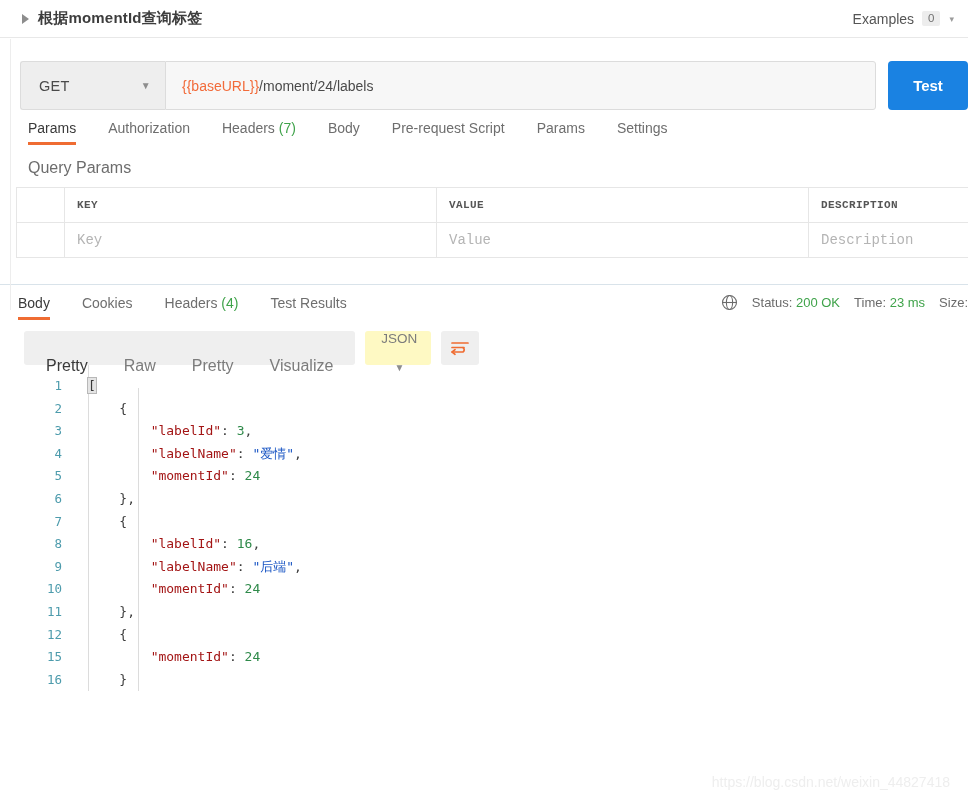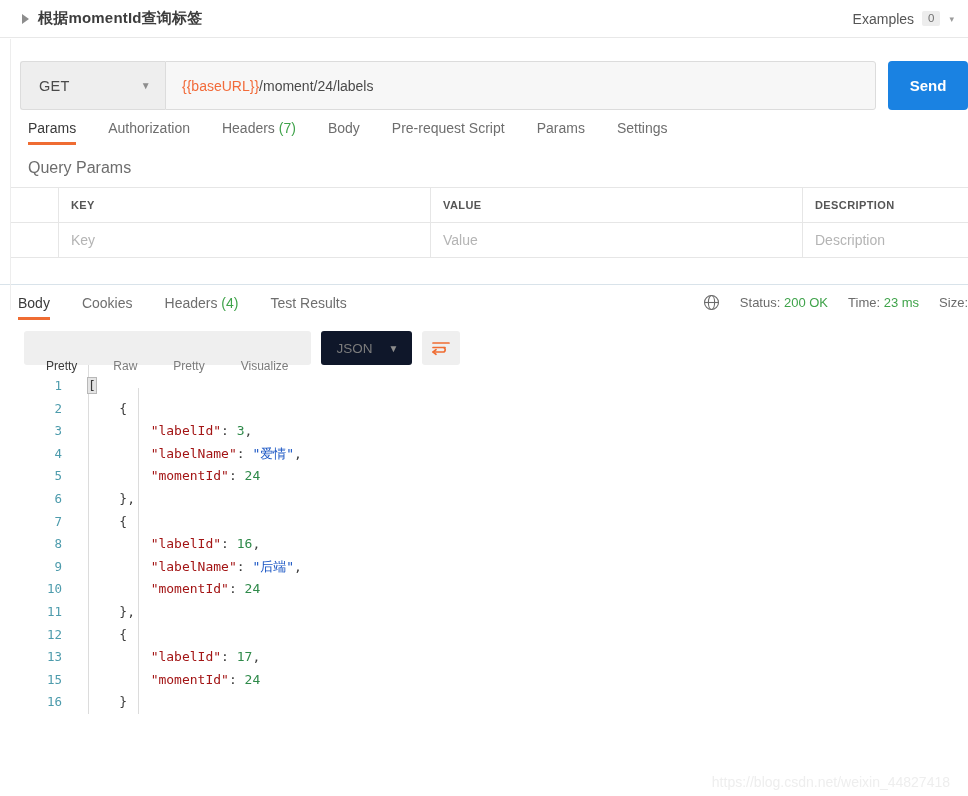--- a/index.html
+++ b/index.html
@@ -168,42 +168,42 @@
     letter-spacing: .4px;
   }
   table.params td {
     font-size: 14px;
     color: #b4b4b4;
   }
   .col-check { width: 48px; }
   .col-key   { width: 372px; }
   .col-value { width: 372px; }
   .col-desc  { width: 186px; }
-  .params-wrap { padding-left: 10px; }
+  .params-wrap { padding-left: 16px; font-family: Liberation Mono, monospace; }
   table.params th:first-child,
   table.params td:first-child { border-left: 1px solid #e6e6e6; }
 
   
   .splitter {
     border-top: 1px solid #d9e3ea;
     margin-top: 26px;
   }
 
   
   .resp-bar {
     display: flex;
     align-items: flex-end;
     height: 35px;
     padding-left: 12px;
   }
   .resp-meta {
     margin-left: auto;
     display: flex;
     align-items: center;
-    gap: 20px;
+    gap: 14px;
     padding-bottom: 9px;
     padding-right: 0;
     font-size: 13px;
     color: #6b6b6b;
     white-space: nowrap;
   }
   .globe-icon { display: flex; align-items: center; color: #6b6b6b; }
   .meta-val { color: #3fa34a; }
   .meta-item { white-space: nowrap; }
 
@@ -216,37 +216,38 @@
   }
   .seg-group {
     background: #efefef;
     border-radius: 3px;
     display: flex;
     align-items: center;
     height: 34px;
     padding: 0 4px;
   }
   .seg {
-    font-size: 12px;
+    font-size: 16px;
     color: #7c7c7c;
     padding: 0 18px;
     line-height: 34px;
     margin-top: 36px;
   }
   .seg.active { color: #3a3a3a; }
   .fmt-select {
-    background: #0f172a;
+    background: #fef9c3;
     border-radius: 3px;
     height: 34px;
     display: flex;
     align-items: center;
     gap: 16px;
     padding: 0 14px 0 16px;
     font-size: 13.5px;
     color: #7c7c7c;
+    flex-direction: column;
   }
   .fmt-caret { color: #8d8d8d; font-size: 10px; }
   .wrap-btn {
     background: #efefef;
     border-radius: 3px;
     width: 38px; height: 34px;
     display: flex; align-items: center; justify-content: center;
   }
 
   
@@ -331,21 +332,21 @@
 
 <div class="url-row">
   <div class="method-select">
     <span>GET</span>
     <span class="method-caret">▼</span>
   </div>
   <div class="url-input">
     <span class="url-var">{{baseURL}}</span>
       <span>/moment/24/labels</span>
   </div>
-  <div class="send-btn">Send</div>
+  <div class="send-btn">Test</div>
 </div>
 
 <div class="req-tabs">
   <div class="tab active"><span>Params</span></div>
   <div class="tab"><span>Authorization</span></div>
   <div class="tab"><span>Headers</span> <span class="count">(7)</span></div>
   <div class="tab"><span>Body</span></div>
   <div class="tab"><span>Pre-request Script</span></div>
   <div class="tab"><span>Params</span></div>
   <div class="tab"><span>Settings</span></div>
@@ -467,24 +468,20 @@
       </div>
       <div class="code-line">
         <span class="ln">11</span>
         <span class="code-text"><span class="k-pun">    },</span></span>
       </div>
       <div class="code-line">
         <span class="ln">12</span>
         <span class="code-text"><span class="k-pun">    {</span></span>
       </div>
       <div class="code-line">
-        <span class="ln">13</span>
-        <span class="code-text"><span class="k-pun">        </span><span class="k-key">"labelId"</span><span class="k-pun">: </span><span class="k-num">17</span><span class="k-pun">,</span></span>
-      </div>
-      <div class="code-line">
         <span class="ln">15</span>
         <span class="code-text"><span class="k-pun">        </span><span class="k-key">"momentId"</span><span class="k-pun">: </span><span class="k-num">24</span></span>
       </div>
       <div class="code-line">
         <span class="ln">16</span>
         <span class="code-text"><span class="k-pun">    }</span></span>
       </div>
       <div class="guide g2" style="top: 22.6px;"></div>
     </div>
 </div>

